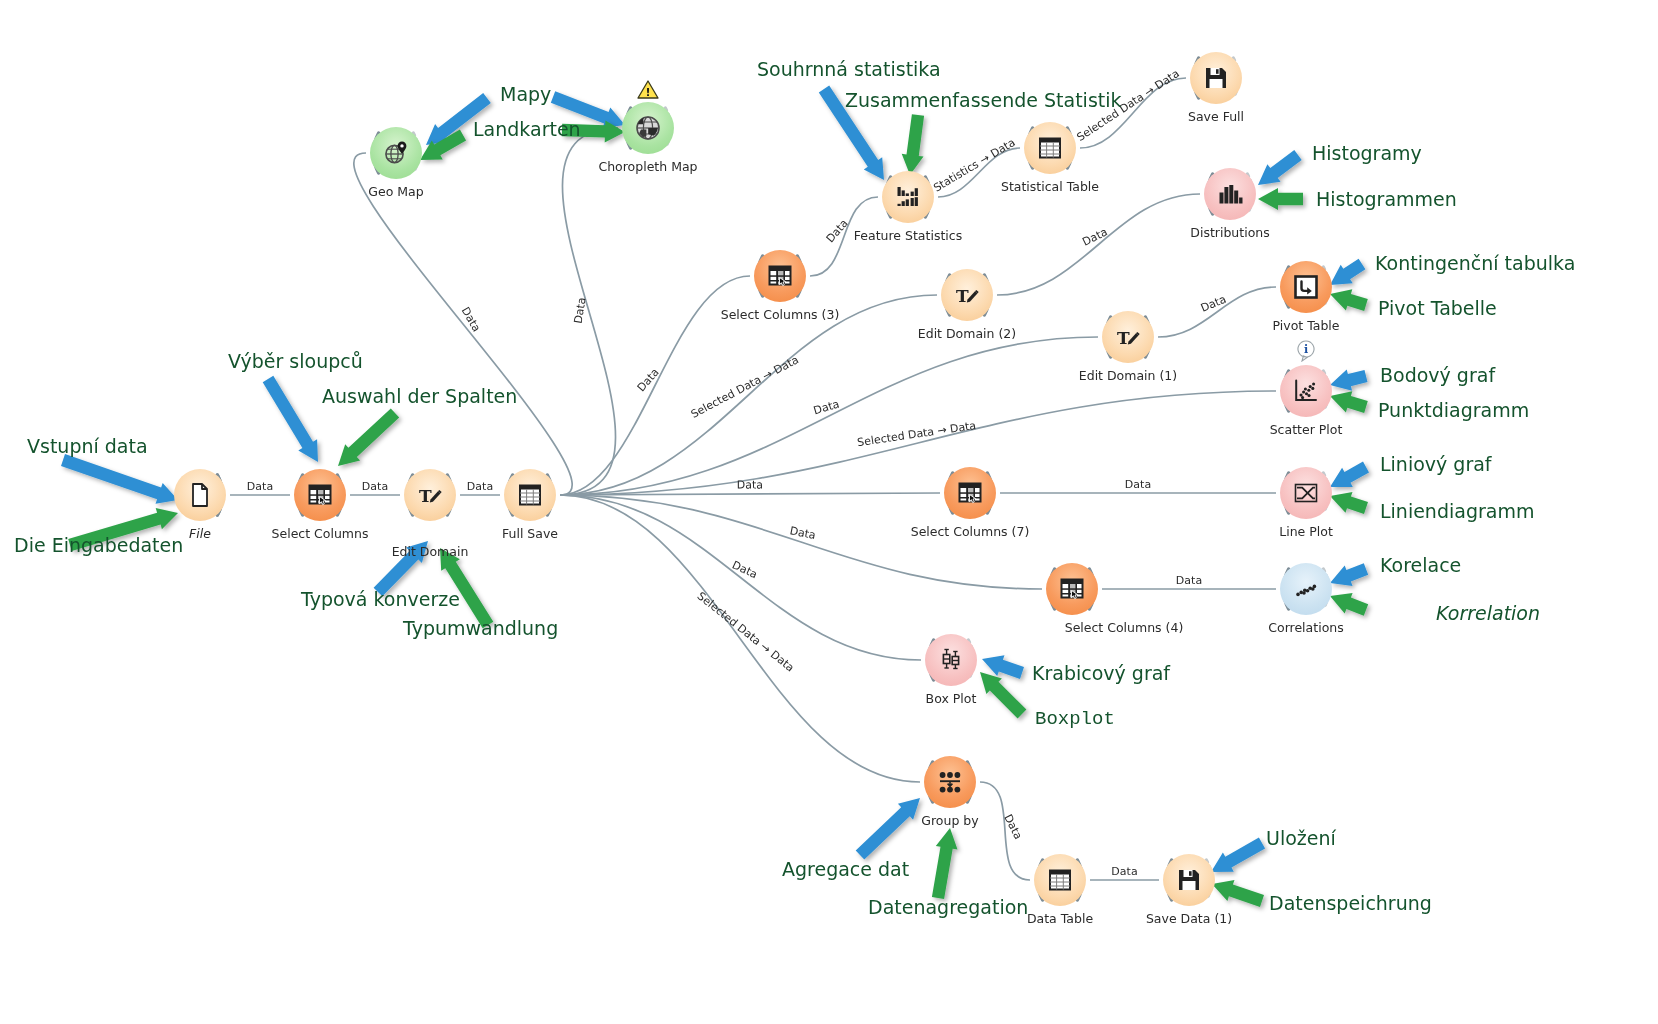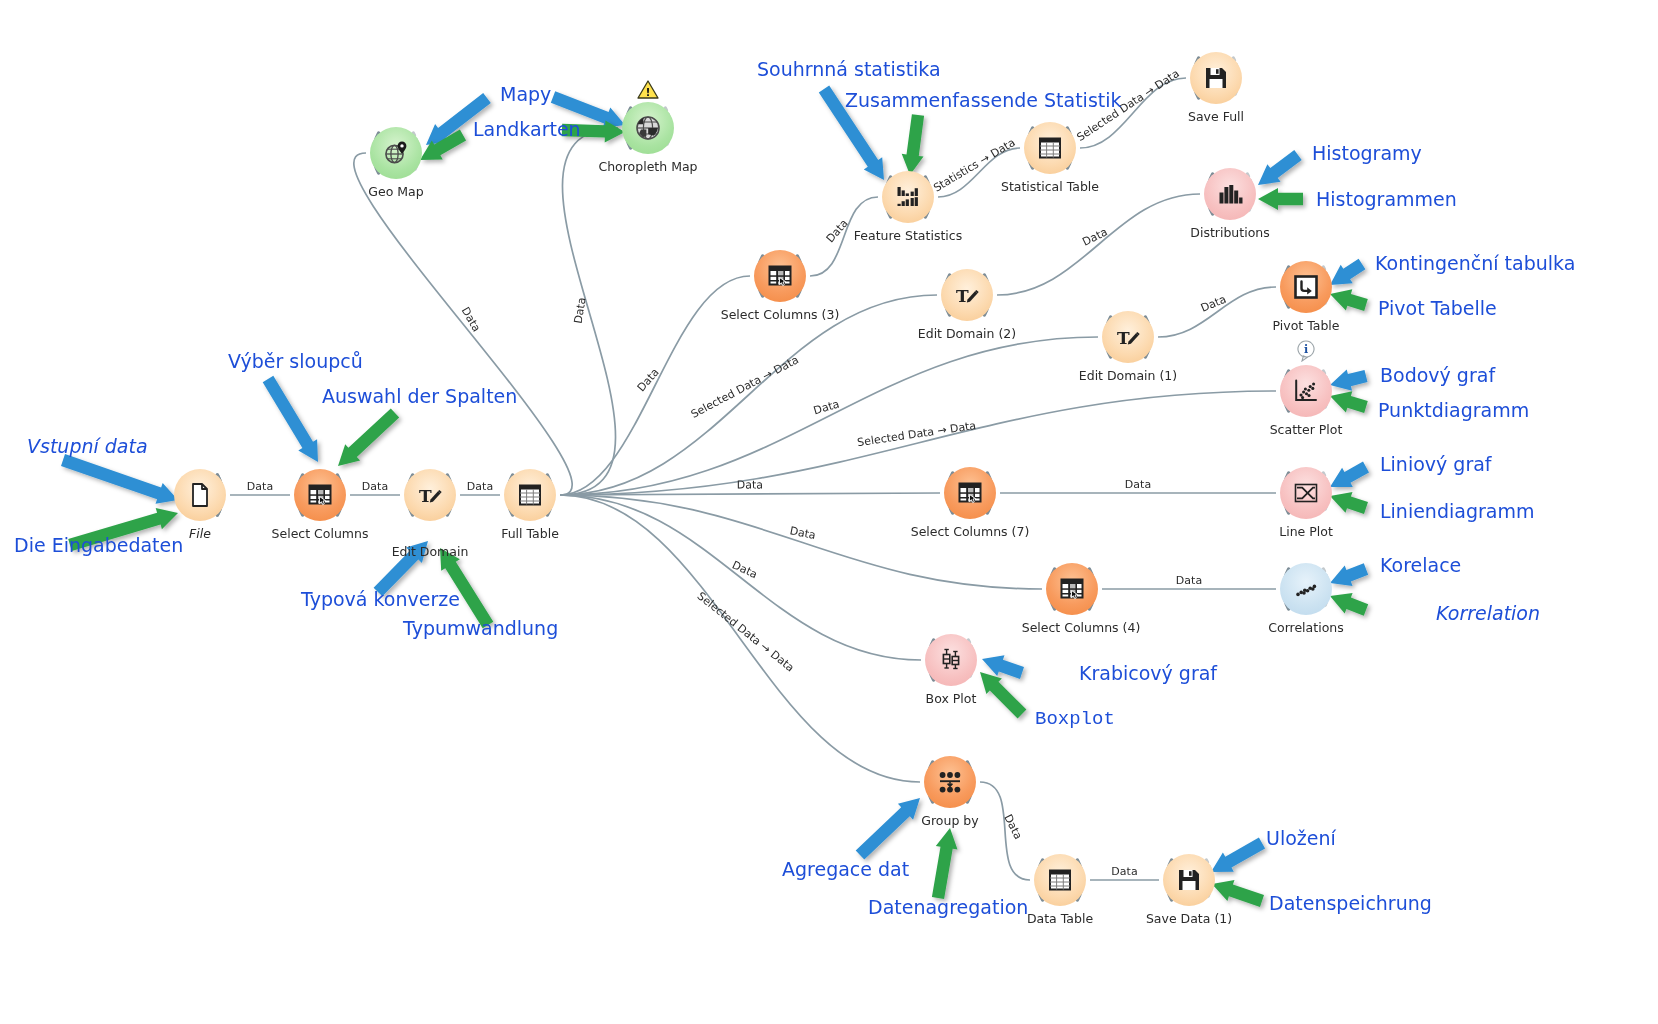--- a/index.html
+++ b/index.html
@@ -5,21 +5,21 @@
   html,body{margin:0;padding:0;background:#ffffff;}
   body{width:1658px;height:1024px;position:relative;overflow:hidden;
        font-family:"DejaVu Sans","Liberation Sans",sans-serif;}
   #canvas{position:absolute;inset:0;width:1658px;height:1024px;}
   svg.layer{position:absolute;left:0;top:0;width:1658px;height:1024px;overflow:visible;}
   .node{position:absolute;width:52px;height:52px;transform:translate(-26px,-26px);}
   .node .disc{position:absolute;left:0;top:0;width:52px;height:52px;border-radius:50%;
       display:flex;align-items:center;justify-content:center;}
   .nodelabel{position:absolute;transform:translate(-50%,0);white-space:nowrap;
       font-size:12.5px;color:#2b2b2b;text-align:center;}
-  .ann{position:absolute;white-space:nowrap;font-size:19px;color:#1d4ed8;}
+  .ann{position:absolute;white-space:nowrap;font-size:19px;color:#14532d;}
   .ann.l{transform:translate(0,-50%);}
   .edgelabel{position:absolute;white-space:nowrap;font-size:11px;color:#2b2b2b;
       transform-origin:center center;}
 </style>
 </head>
 <body>
 
 <div id="canvas">
   <svg class="layer" id="edge-layer">
       <path d="M 217.36 475 Q 228 495 217.36 515" fill="none" stroke="#7C8C96" stroke-width="3.4" stroke-linecap="round"></path>
@@ -168,21 +168,21 @@
             <rect x="3" y="3.5" width="20" height="4" fill="#222222"></rect>
             <g stroke="#7d7d7d" stroke-width="1"></g>
             <line x1="3" y1="11" x2="23" y2="11" stroke="#7d7d7d" stroke-width="1"></line>
             <line x1="3" y1="15" x2="23" y2="15" stroke="#7d7d7d" stroke-width="1"></line>
             <line x1="3" y1="19" x2="23" y2="19" stroke="#7d7d7d" stroke-width="1"></line>
             <line x1="9.6" y1="7.5" x2="9.6" y2="22.5" stroke="#7d7d7d" stroke-width="1"></line>
             <line x1="16.3" y1="7.5" x2="16.3" y2="22.5" stroke="#7d7d7d" stroke-width="1"></line>
           </svg>
         </div>
       </div>
-      <div class="nodelabel" style="left: 530px; top: 526px;">Full Table</div>
+      <div class="nodelabel" style="left: 530px; top: 526px;">Full Save</div>
       <div class="node" style="left: 396px; top: 153px;">
         <div class="disc" style="background: radial-gradient(circle at 50% 36%, rgb(214, 243, 206) 0%, rgb(169, 227, 161) 60%, rgb(151, 218, 141) 100%);">
           <svg width="26" height="26" viewBox="0 0 26 26">
             <circle cx="11.5" cy="14" r="8.6" fill="none" stroke="#4b4b4b" stroke-width="1.6"></circle>
             <ellipse cx="11.5" cy="14" rx="3.6" ry="8.6" fill="none" stroke="#4b4b4b" stroke-width="1.3"></ellipse>
             <line x1="3" y1="14" x2="20" y2="14" stroke="#4b4b4b" stroke-width="1.3"></line>
             <line x1="4.6" y1="9.2" x2="18.4" y2="9.2" stroke="#4b4b4b" stroke-width="1.1"></line>
             <line x1="4.6" y1="18.8" x2="18.4" y2="18.8" stroke="#4b4b4b" stroke-width="1.1"></line>
             <path d="M19 1.5 a4.4 4.4 0 0 1 4.4 4.4 c0 3.3 -4.4 7.6 -4.4 7.6 s-4.4 -4.3 -4.4 -7.6 a4.4 4.4 0 0 1 4.4 -4.4 z" fill="#1a1a1a"></path>
             <circle cx="19" cy="5.9" r="1.7" fill="#fff"></circle>
@@ -355,21 +355,21 @@
             <rect x="2.5" y="3.5" width="21" height="4.5" fill="#222222"></rect>
             <rect x="9.2" y="8" width="1.8" height="13.5" fill="#222222"></rect>
             <rect x="16.2" y="8" width="1.8" height="13.5" fill="#222222"></rect>
             <rect x="11" y="8" width="5.2" height="13.5" fill="#b9b9b9"></rect>
             <rect x="2.5" y="12.3" width="21" height="1.5" fill="#222222"></rect>
             <rect x="2.5" y="17" width="21" height="1.5" fill="#222222"></rect>
             <path d="M12.5 14.5 l0 7.2 1.9 -2.0 1.3 2.9 1.6 -0.8 -1.3 -2.8 2.6 -0.3 z" fill="#111" stroke="#fff" stroke-width="0.9"></path>
           </svg>
         </div>
       </div>
-      <div class="nodelabel" style="left: 1081px; top: 620px;">Select Columns (4)</div>
+      <div class="nodelabel" style="left: 1124px; top: 620px;">Select Columns (4)</div>
       <div class="node" style="left: 1306px; top: 589px;">
         <div class="disc" style="background: radial-gradient(circle at 50% 36%, rgb(230, 242, 250) 0%, rgb(203, 226, 241) 60%, rgb(188, 216, 236) 100%);">
           <svg width="26" height="26" viewBox="0 0 26 26">
             <circle cx="5" cy="18.4" r="1.8" fill="#222222"></circle>
             <circle cx="8.2" cy="16.4" r="1.8" fill="#222222"></circle>
             <circle cx="11" cy="17" r="1.8" fill="#222222"></circle>
             <circle cx="11.8" cy="14.2" r="1.8" fill="#222222"></circle>
             <circle cx="14.6" cy="14.8" r="1.8" fill="#222222"></circle>
             <circle cx="17.2" cy="12.2" r="1.8" fill="#222222"></circle>
             <circle cx="19.8" cy="13" r="1.8" fill="#222222"></circle>
@@ -464,40 +464,40 @@
       <div class="edgelabel" style="left: 1217px; top: 312px; transform: translate(-50%, -50%) rotate(-23deg) translateY(-9px);">Data</div>
       <div class="edgelabel" style="left: 918px; top: 443px; transform: translate(-50%, -50%) rotate(-8.3deg) translateY(-9px);">Selected Data → Data</div>
       <div class="edgelabel" style="left: 750px; top: 494px; transform: translate(-50%, -50%) rotate(-0.3deg) translateY(-9px);">Data</div>
       <div class="edgelabel" style="left: 1138px; top: 493px; transform: translate(-50%, -50%) rotate(0deg) translateY(-9px);">Data</div>
       <div class="edgelabel" style="left: 801px; top: 542px; transform: translate(-50%, -50%) rotate(11deg) translateY(-9px);">Data</div>
       <div class="edgelabel" style="left: 1189px; top: 589px; transform: translate(-50%, -50%) rotate(0deg) translateY(-9px);">Data</div>
       <div class="edgelabel" style="left: 740.5px; top: 577.5px; transform: translate(-50%, -50%) rotate(24.6deg) translateY(-9px);">Data</div>
       <div class="edgelabel" style="left: 740px; top: 638.5px; transform: translate(-50%, -50%) rotate(38.6deg) translateY(-9px);">Selected Data → Data</div>
       <div class="edgelabel" style="left: 1005px; top: 831px; transform: translate(-50%, -50%) rotate(63deg) translateY(-9px);">Data</div>
       <div class="edgelabel" style="left: 1124.5px; top: 880px; transform: translate(-50%, -50%) rotate(0deg) translateY(-9px);">Data</div>
-      <div class="ann l" style="left: 27px; top: 446px; font-style: italic;">Vstupní data</div>
+      <div class="ann l" style="left: 27px; top: 446px;">Vstupní data</div>
       <div class="ann l" style="left: 14px; top: 545px;">Die Eingabedaten</div>
       <div class="ann l" style="left: 228px; top: 361px;">Výběr sloupců</div>
       <div class="ann l" style="left: 322px; top: 396px;">Auswahl der Spalten</div>
       <div class="ann l" style="left: 301px; top: 599px;">Typová konverze</div>
       <div class="ann l" style="left: 403px; top: 628px;">Typumwandlung</div>
       <div class="ann l" style="left: 500px; top: 94px;">Mapy</div>
       <div class="ann l" style="left: 473px; top: 129px;">Landkarten</div>
       <div class="ann l" style="left: 757px; top: 69px;">Souhrnná statistika</div>
       <div class="ann l" style="left: 845px; top: 100px;">Zusammenfassende Statistik</div>
       <div class="ann l" style="left: 1312px; top: 153px;">Histogramy</div>
       <div class="ann l" style="left: 1316px; top: 199px;">Histogrammen</div>
       <div class="ann l" style="left: 1375px; top: 263px;">Kontingenční tabulka</div>
       <div class="ann l" style="left: 1378px; top: 308px;">Pivot Tabelle</div>
       <div class="ann l" style="left: 1380px; top: 375px;">Bodový graf</div>
       <div class="ann l" style="left: 1378px; top: 410px;">Punktdiagramm</div>
       <div class="ann l" style="left: 1380px; top: 464px;">Liniový graf</div>
       <div class="ann l" style="left: 1380px; top: 511px;">Liniendiagramm</div>
       <div class="ann l" style="left: 1380px; top: 565px;">Korelace</div>
       <div class="ann l" style="left: 1436px; top: 613px; font-style: italic;">Korrelation</div>
-      <div class="ann l" style="left: 1032px; top: 673px; margin-left: 47px;">Krabicový graf</div>
+      <div class="ann l" style="left: 1032px; top: 673px;">Krabicový graf</div>
       <div class="ann l" style="left: 1035px; top: 719px; font-family: Liberation Mono, monospace;">Boxplot</div>
       <div class="ann l" style="left: 782px; top: 869px;">Agregace dat</div>
       <div class="ann l" style="left: 868px; top: 907px;">Datenagregation</div>
       <div class="ann l" style="left: 1266px; top: 838px;">Uložení</div>
       <div class="ann l" style="left: 1269px; top: 903px;">Datenspeichrung</div>
     </div>
 </div>
 
 </body></html>

